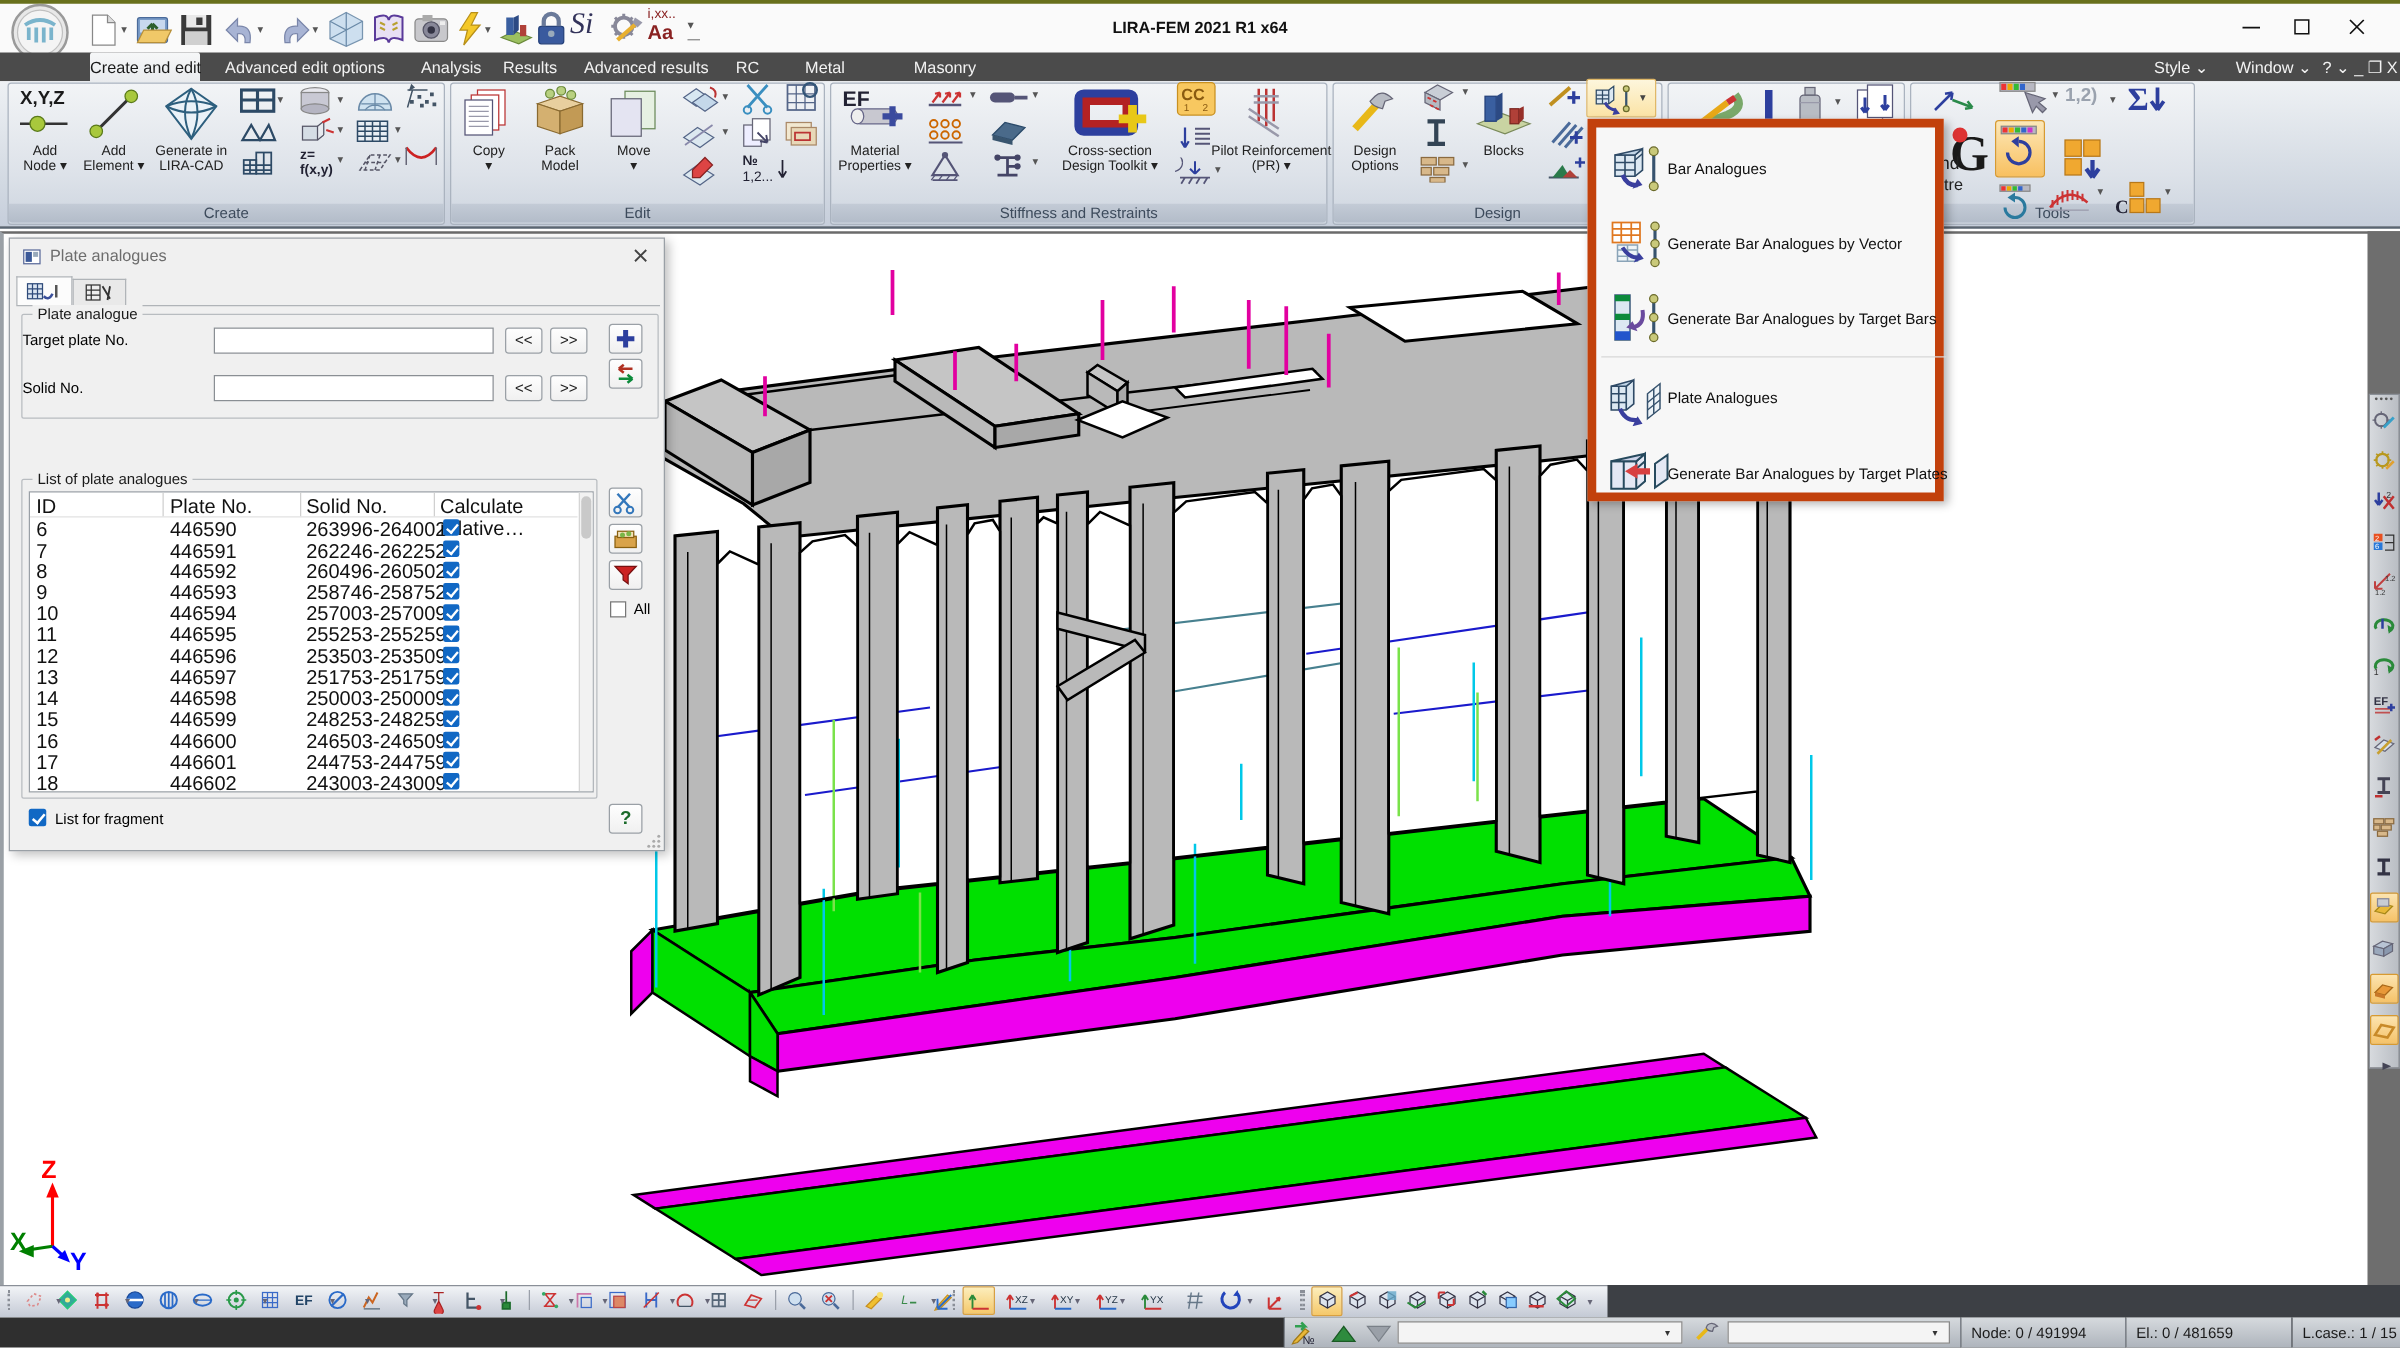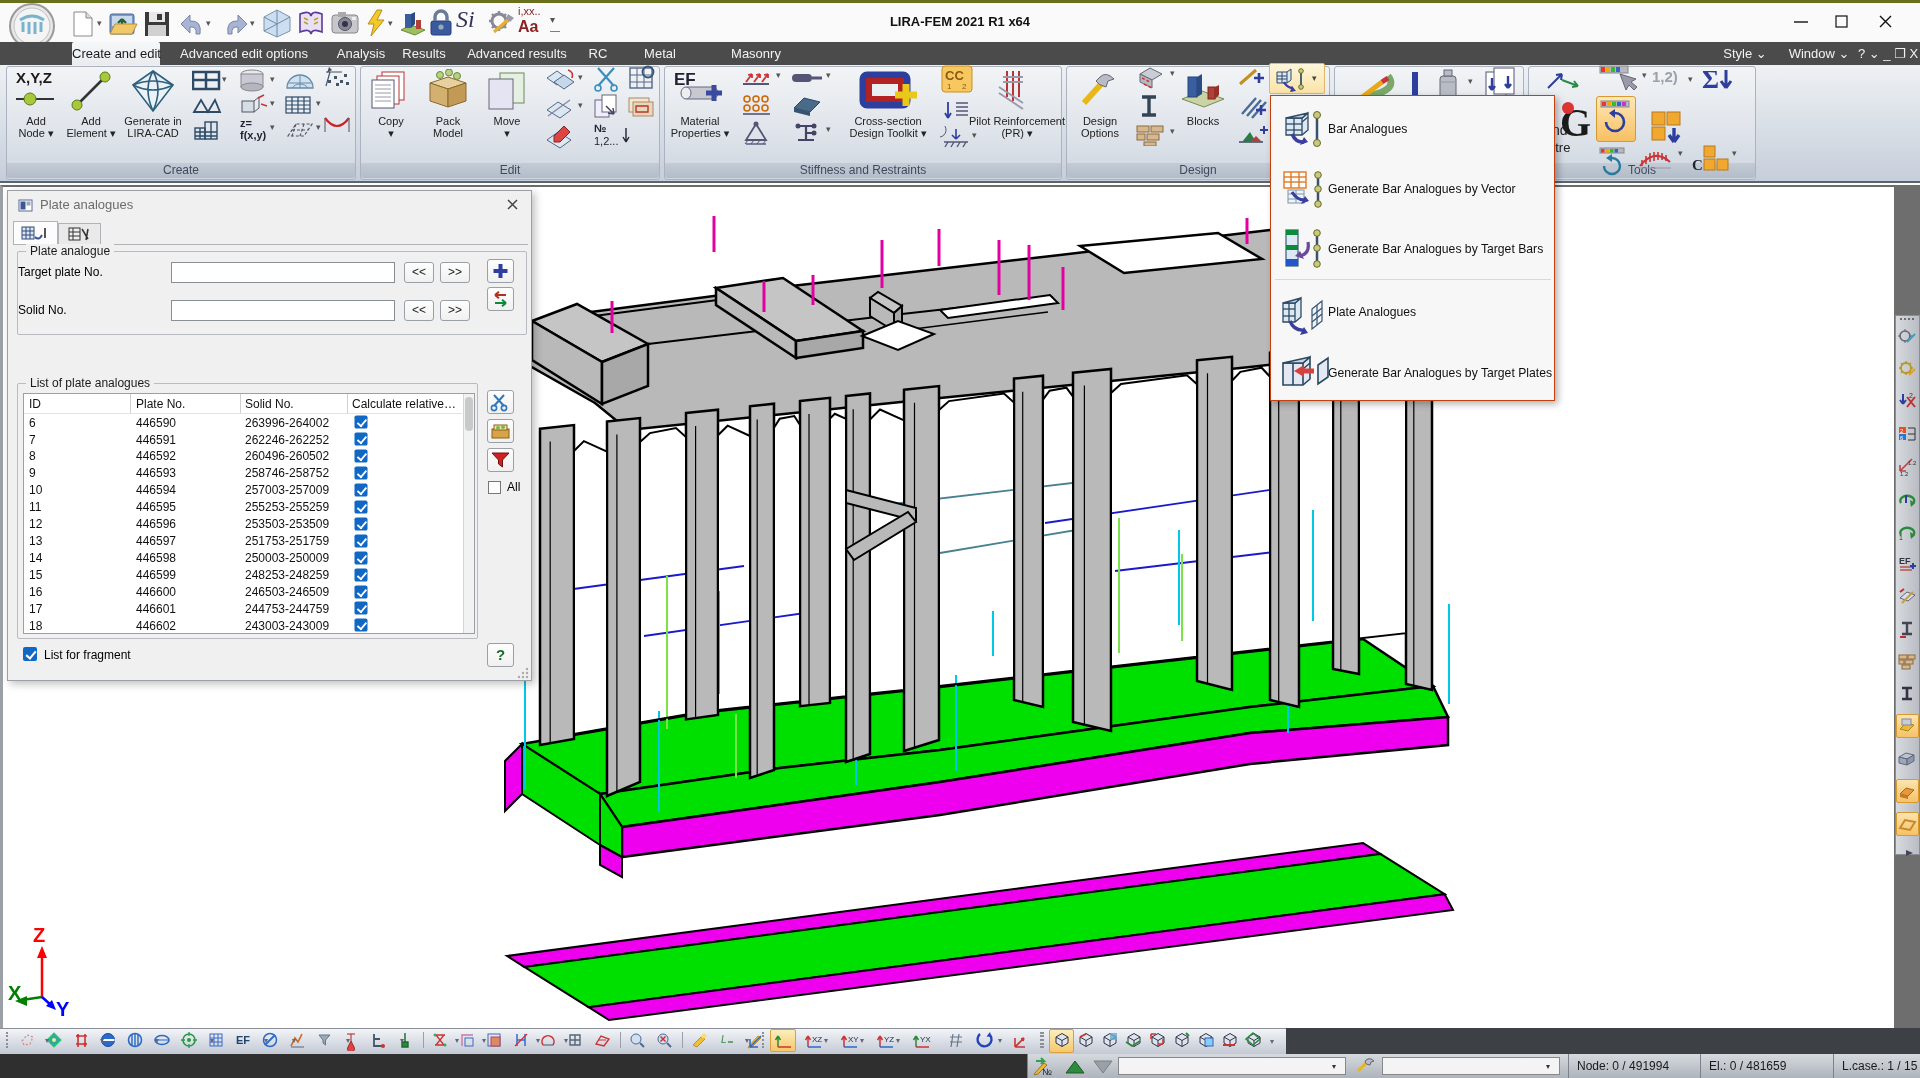--- a/index.html
+++ b/index.html
@@ -15,27 +15,27 @@
   .rglabel { position:absolute; left:0; bottom:1px; width:100%; height:15px; text-align:center; font-size:12px; color:#3d4b5c; background:linear-gradient(#c3cbd6,#b3bcc9); border-radius:0 0 3px 3px; }
   .bigbtn { position:absolute; top:4px; text-align:center; font-size:11px; color:#222; line-height:12px; }
   .bigbtn svg { display:block; margin:0 auto 2px auto; }
   #viewport { position:absolute; left:0; top:185px; width:1920px; height:843px; background:#fff; border-top:2px solid #6b6b6b; border-left:3px solid #9aa0a6; }
   #sidebar { position:absolute; left:1894px; top:185px; width:26px; height:843px; background:#6e6e6e; }
   #sidetool { position:absolute; left:1895px; top:315px; width:25px; height:540px; background:linear-gradient(90deg,#d7dade,#b9bdc3); border:1px solid #8a8f96; }
   #bottombar { position:absolute; left:0; top:1028px; width:1920px; height:26px; background:linear-gradient(#f2f4f7,#d8dce4 55%,#c3c9d4); border-top:1px solid #8a8f98; }
   #statusbar { position:absolute; left:0; top:1054px; width:1920px; height:24px; background:#2f2f2f; }
   .statseg { position:absolute; top:0; height:24px; background:linear-gradient(#d6dade,#aeb4bc); border-left:1px solid #7d828a; font-size:12px; color:#1a1a1a; line-height:24px; padding-left:8px; }
   #dialog { position:absolute; left:7px; top:190px; width:525px; height:491px; background:#f0f0f0; border:1px solid #9aa0a6; box-shadow:3px 3px 8px rgba(0,0,0,0.25); }
-  #menu { position:absolute; left:1270px; top:95px; width:285px; height:306px; background:#f7f7f7; border:1px solid #c2410c; box-shadow:3px 3px 7px rgba(0,0,0,0.3); }
+  #menu { position:absolute; left:1270px; top:95px; width:285px; height:306px; background:#f7f7f7; border:7px solid #c2410c; box-shadow:3px 3px 7px rgba(0,0,0,0.3); }
   .mitem { position:absolute; left:57px; font-size:12.2px; color:#111; white-space:nowrap; }
   .gb { position:absolute; border:1px solid #b8bcc0; border-radius:2px; }
   .gbl { position:absolute; top:-8px; left:8px; background:#f0f0f0; padding:0 4px; font-size:12px; color:#1a1a1a; }
   .inp { position:absolute; height:21px; background:#fff; border:1px solid #8a8f94; }
   .btn { position:absolute; background:linear-gradient(#fefefe,#f0f0f0); border:1px solid #9aa0a6; border-radius:3px; text-align:center; font-size:12px; color:#222; }
-  .cell { position:absolute; font-size:12px; color:#111; }
+  .cell { position:absolute; font-size:16px; color:#111; }
   .chk { position:absolute; width:14px; height:14px; background:#1168c4; border-radius:2px; }
   .chk:after { content:""; position:absolute; left:4.5px; top:1.5px; width:4px; height:8px; border:solid #fff; border-width:0 2px 2px 0; transform:rotate(40deg); }
 </style>
 </head>
 <body>
 
 <div id="titlebar"></div>
 <div id="apptitle">LIRA-FEM 2021 R1 x64</div>
 
 <svg class="abs" style="left:1780px;top:8px" width="130" height="28">

